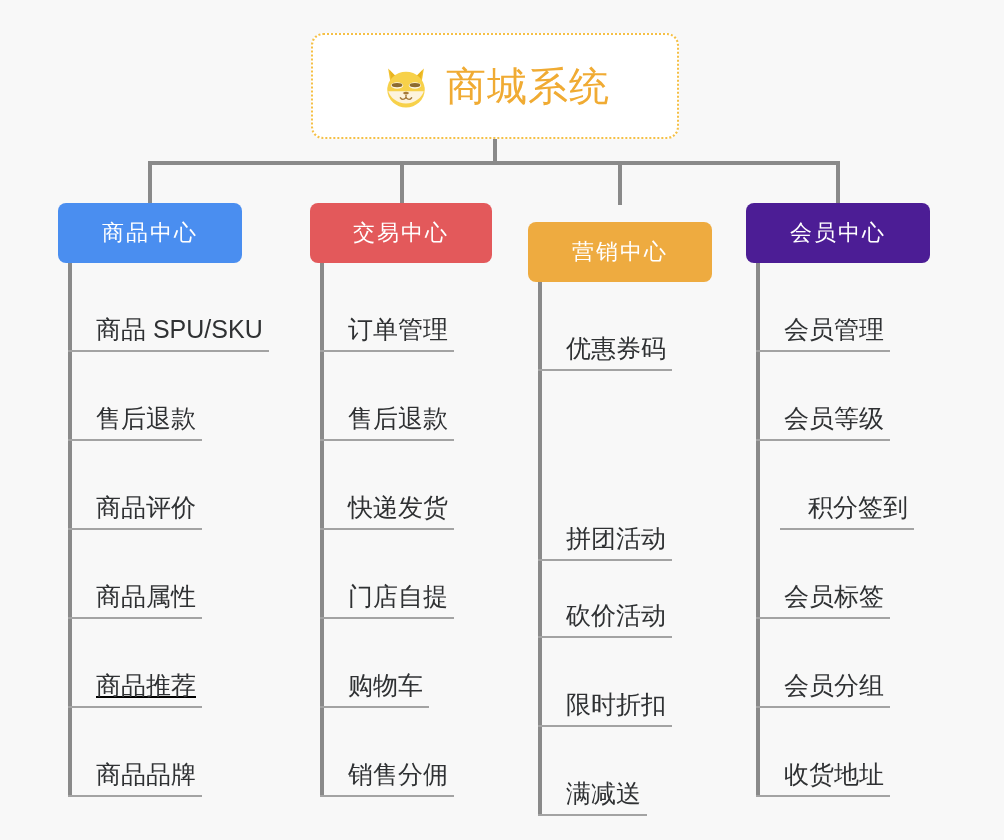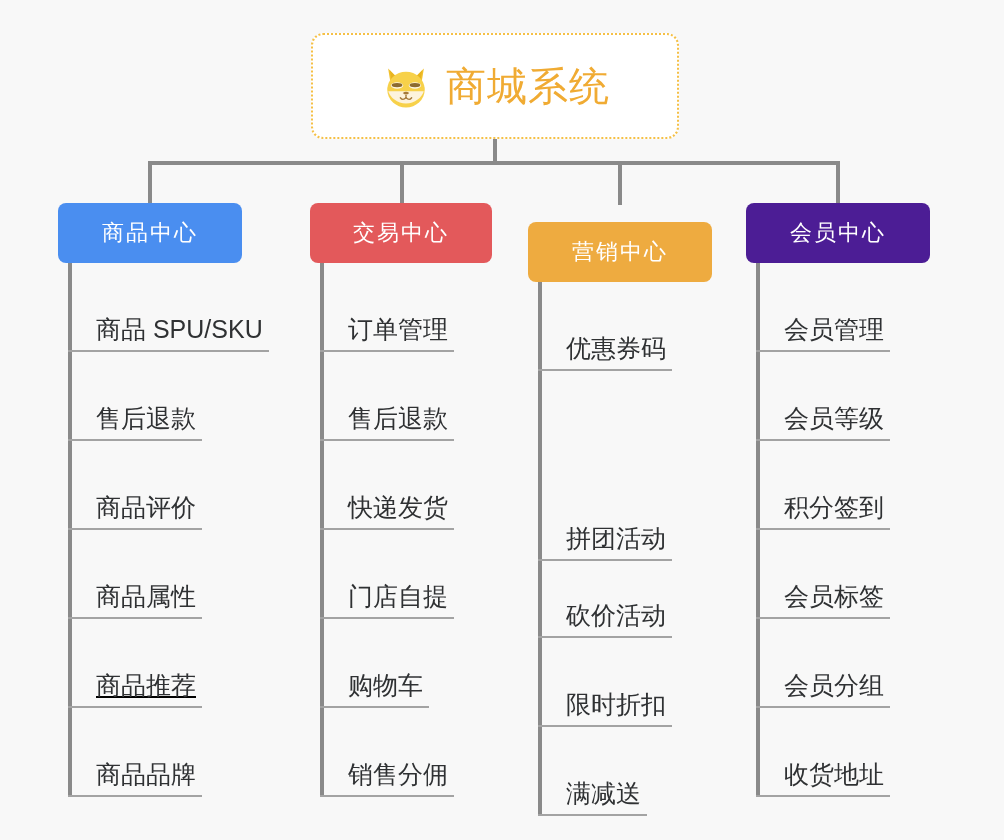--- a/index.html
+++ b/index.html
@@ -226,21 +226,21 @@
       <span>会员中心</span>
     </div>
     <div class="leaf-area" style="height:534px;">
       <div class="trunk" style="height:534px;"></div>
       <div class="leaf" style="top:0px;">
         <span class="leaf-inner">会员管理</span>
       </div>
       <div class="leaf" style="top:89px;">
         <span class="leaf-inner">会员等级</span>
       </div>
-      <div class="leaf" style="top:178px;">
+      <div class="leaf" style="top:178px;padding-left:24px;">
         <span class="leaf-inner">积分签到</span>
       </div>
       <div class="leaf" style="top:267px;">
         <span class="leaf-inner">会员标签</span>
       </div>
       <div class="leaf" style="top:445px;">
         <span class="leaf-inner">收货地址</span>
       </div>
       <div class="leaf" style="top:356px;">
         <span class="leaf-inner">会员分组</span>

